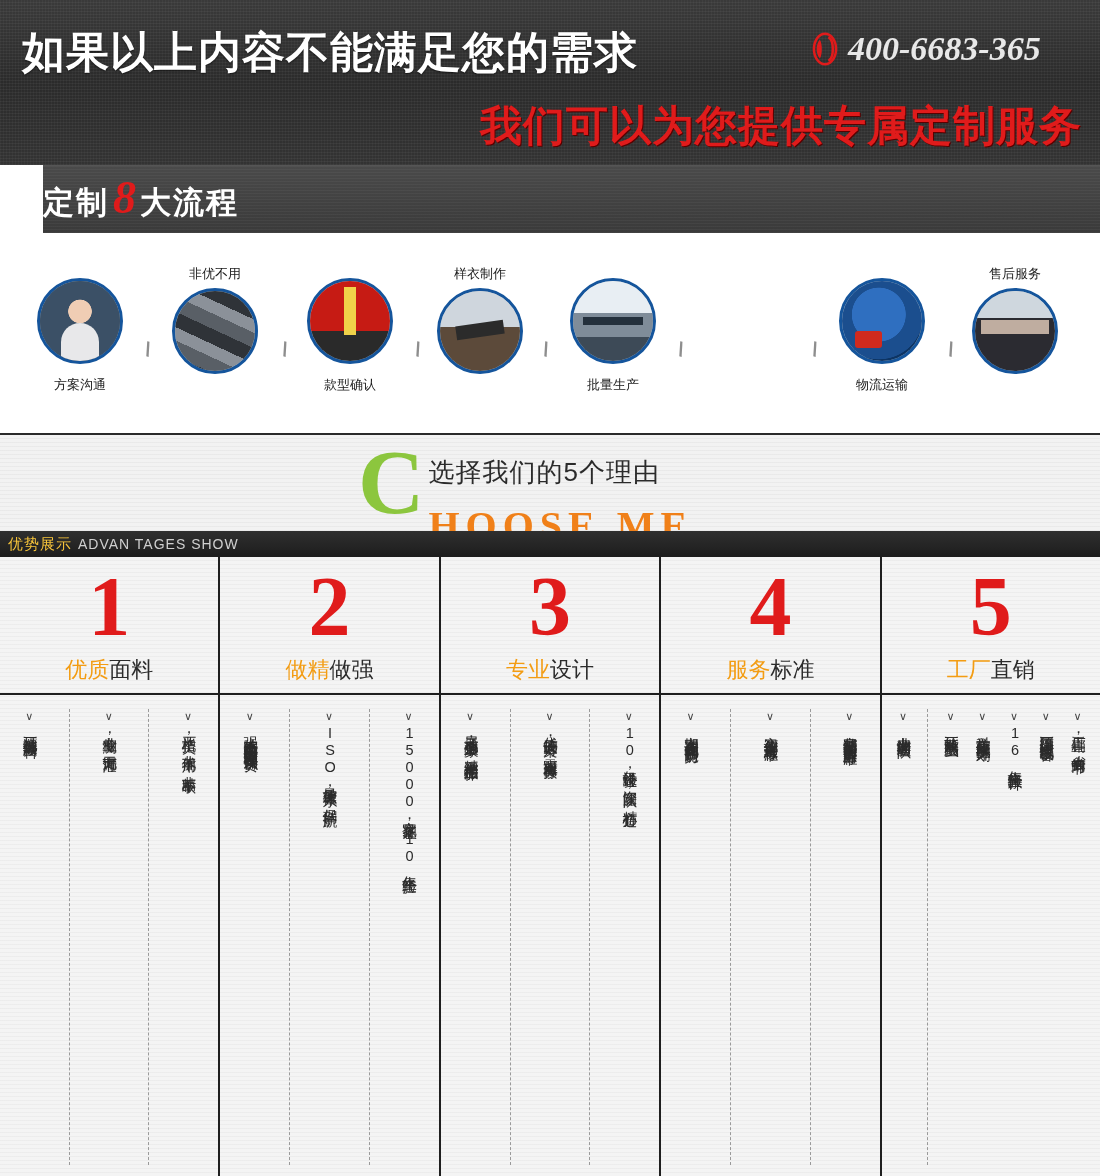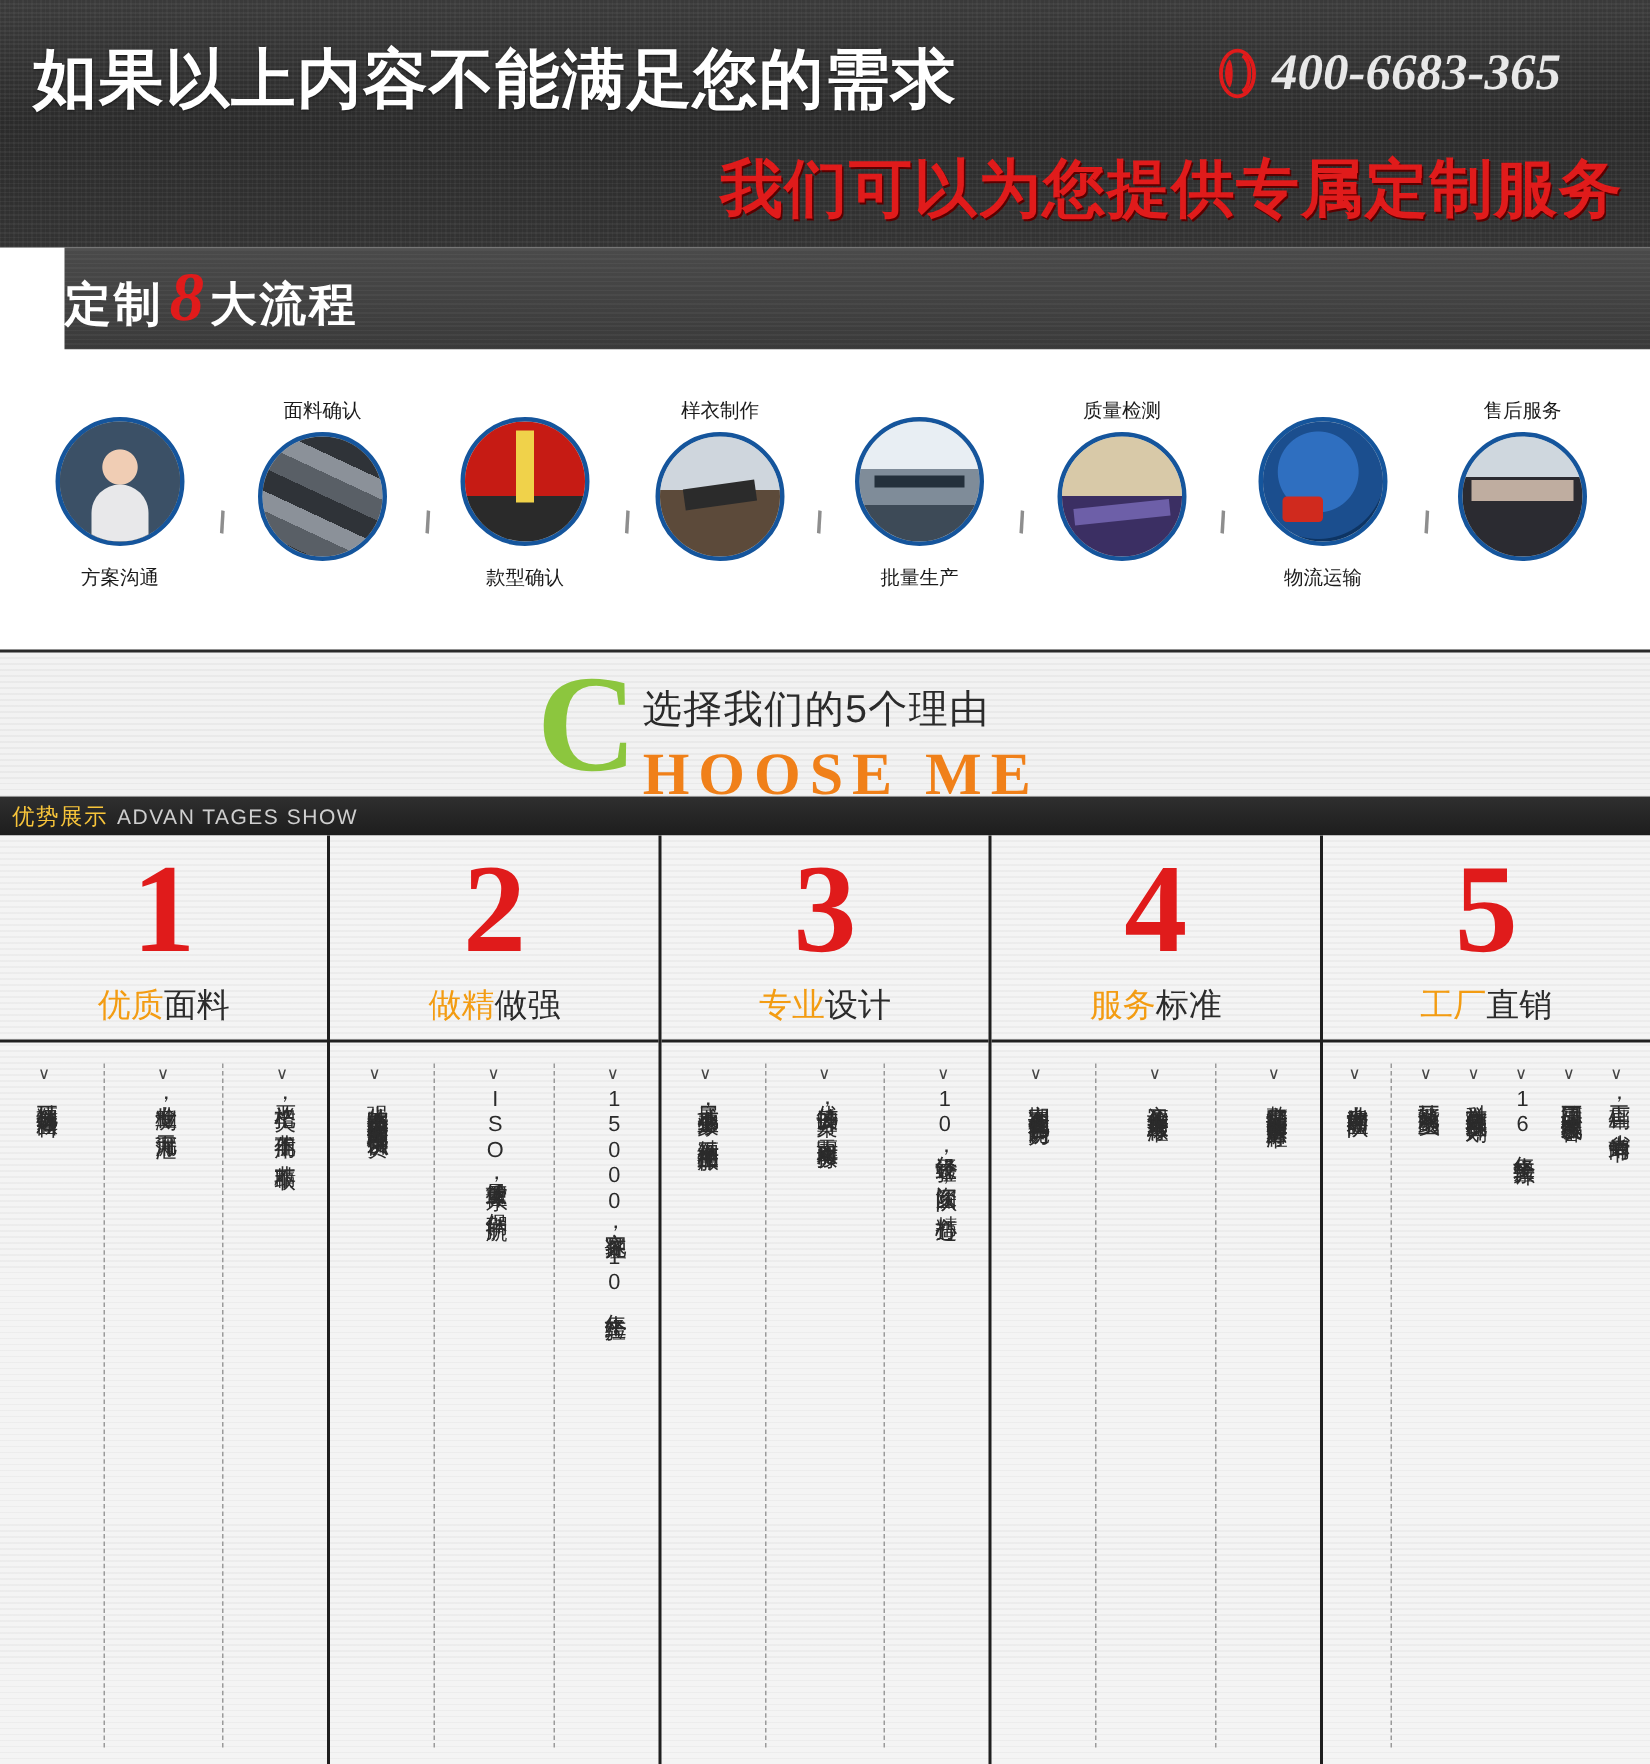--- a/index.html
+++ b/index.html
@@ -175,21 +175,21 @@
     color: #2b2b2b;
     letter-spacing: 1px;
     white-space: nowrap;
   }
   .choose-en {
     font-family: "Liberation Serif", serif;
     font-size: 40px;
     font-weight: bold;
     color: #f08019;
     letter-spacing: 6px;
-    margin-top: 2px;
+    margin-top: 12px;
     white-space: nowrap;
   }
 
   
   .adv-strip {
     position: relative;
     width: 1100px;
     height: 26px;
     background: linear-gradient(180deg, #2f2f2f, #1d1d1d);
     display: flex;
@@ -298,21 +298,21 @@
 
     <div class="step" style="left:20px; top:45px;">
       <div class="circle">
           <div class="img art-operator"></div>
         </div>
       <div class="step-label">方案沟通</div>
     </div>
     <div class="arrow" style="left:145px; top:105px;">\</div>
 
     <div class="step top" style="left:155px; top:32px;">
-      <div class="step-label">面料确认</div>
+      <div class="step-label">非优不用</div>
       <div class="circle">
           <div class="img art-fabric"></div>
         </div>
     </div>
     <div class="arrow" style="left:282px; top:105px;">\</div>
 
     <div class="step" style="left:290px; top:45px;">
       <div class="circle">
           <div class="img art-shirt"></div>
         </div>
@@ -329,26 +329,20 @@
     <div class="arrow" style="left:543px; top:105px;">\</div>
 
     <div class="step" style="left:553px; top:45px;">
       <div class="circle">
           <div class="img art-factory"></div>
         </div>
       <div class="step-label">批量生产</div>
     </div>
     <div class="arrow" style="left:678px; top:105px;">\</div>
 
-    <div class="step top" style="left:688px; top:32px;">
-      <div class="step-label">质量检测</div>
-      <div class="circle">
-          <div class="img art-qc"></div>
-        </div>
-    </div>
     <div class="arrow" style="left:812px; top:105px;">\</div>
 
     <div class="step" style="left:822px; top:45px;">
       <div class="circle">
           <div class="img art-logistics"></div>
         </div>
       <div class="step-label">物流运输</div>
     </div>
     <div class="arrow" style="left:948px; top:105px;">\</div>
 

